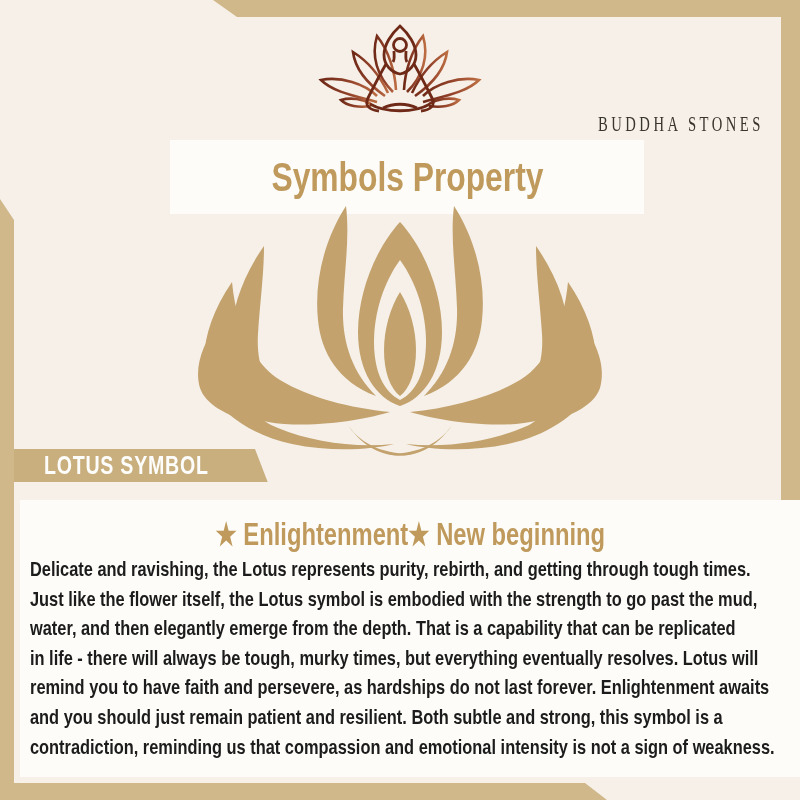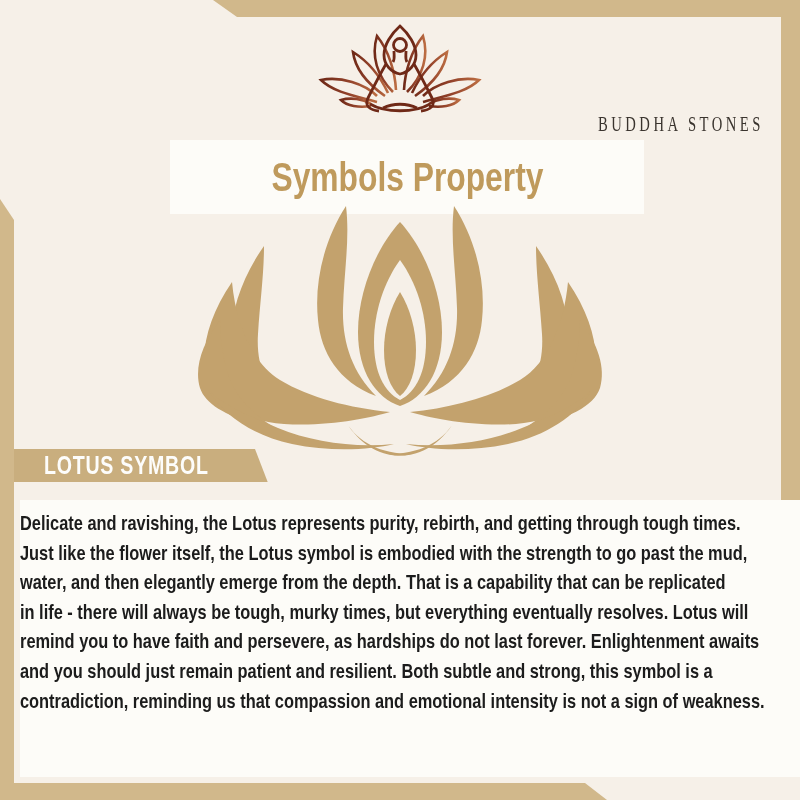--- a/index.html
+++ b/index.html
@@ -50,21 +50,21 @@
     color:#fdfdfb;font-size:26px;font-weight:600;letter-spacing:1px;margin-left:30px;
     white-space:nowrap;display:inline-block;transform-origin:0 50%;
   }
   
   .content-box{left:20px;top:500px;width:780px;height:277px;background:var(--c-white);}
   .content-heading{margin-top:14px;height:40px;display:flex;align-items:center;justify-content:center;}
   .content-heading span{
     font-size:31px;font-weight:bold;color:var(--c-gold);white-space:nowrap;
     display:inline-block;transform-origin:50% 50%;
   }
-  .body-text{margin-top:8px;}
+  .body-text{margin-top:0;padding-left:10px;}
   .body-line{
     font-size:21px;font-weight:bold;color:var(--c-text);line-height:29.6px;
     white-space:nowrap;transform-origin:0 50%;
   }
   svg{display:block;width:100%;height:100%;}
   .lg-stroke{fill:none;stroke:url(#logoGrad);stroke-width:2.6;}
   .lg-fig{fill:none;stroke:var(--c-logo_dark);stroke-width:2.8;}
   .st1{stop-color:var(--c-logo_dark);} .st2{stop-color:var(--c-logo_mid);} .st3{stop-color:var(--c-logo_light);}
 </style>
 </head>
@@ -134,20 +134,23 @@
     <path style="fill:var(--c-bg)" d="M220,64 C204,86 194,116 194,146 C194,176 204,196 220,204 C236,196 246,176 246,146 C246,116 236,86 220,64 Z"></path>
     <path style="fill:var(--c-lotus)" d="M220,96 C210,112 204,134 204,154 C204,176 210,192 220,200 C230,192 236,176 236,154 C236,134 230,112 220,96 Z"></path>
   </svg>
 </div>
 
 <div class="abs ribbon">
   <span style="transform: scaleX(0.753425);">LOTUS SYMBOL</span>
 </div>
 
 <div class="abs content-box">
+  <div class="content-heading">
+    <span style="transform: scaleX(0.766208);">★ Enlightenment★ New beginning</span>
+  </div>
   <div class="body-text">
       <div class="body-line" style="transform: scaleX(0.780105);">Delicate and ravishing, the Lotus represents purity, rebirth, and getting through tough times.</div>
       <div class="body-line" style="transform: scaleX(0.780105);">Just like the flower itself, the Lotus symbol is embodied with the strength to go past the mud,</div>
       <div class="body-line" style="transform: scaleX(0.780105);">water, and then elegantly emerge from the depth. That is a capability that can be replicated</div>
       <div class="body-line" style="transform: scaleX(0.780105);">in life - there will always be tough, murky times, but everything eventually resolves. Lotus will</div>
       <div class="body-line" style="transform: scaleX(0.780105);">remind you to have faith and persevere, as hardships do not last forever. Enlightenment awaits</div>
       <div class="body-line" style="transform: scaleX(0.780105);">and you should just remain patient and resilient. Both subtle and strong, this symbol is a</div>
       <div class="body-line" style="transform: scaleX(0.780105);">contradiction, reminding us that compassion and emotional intensity is not a sign of weakness.</div>
     </div>
 </div>

